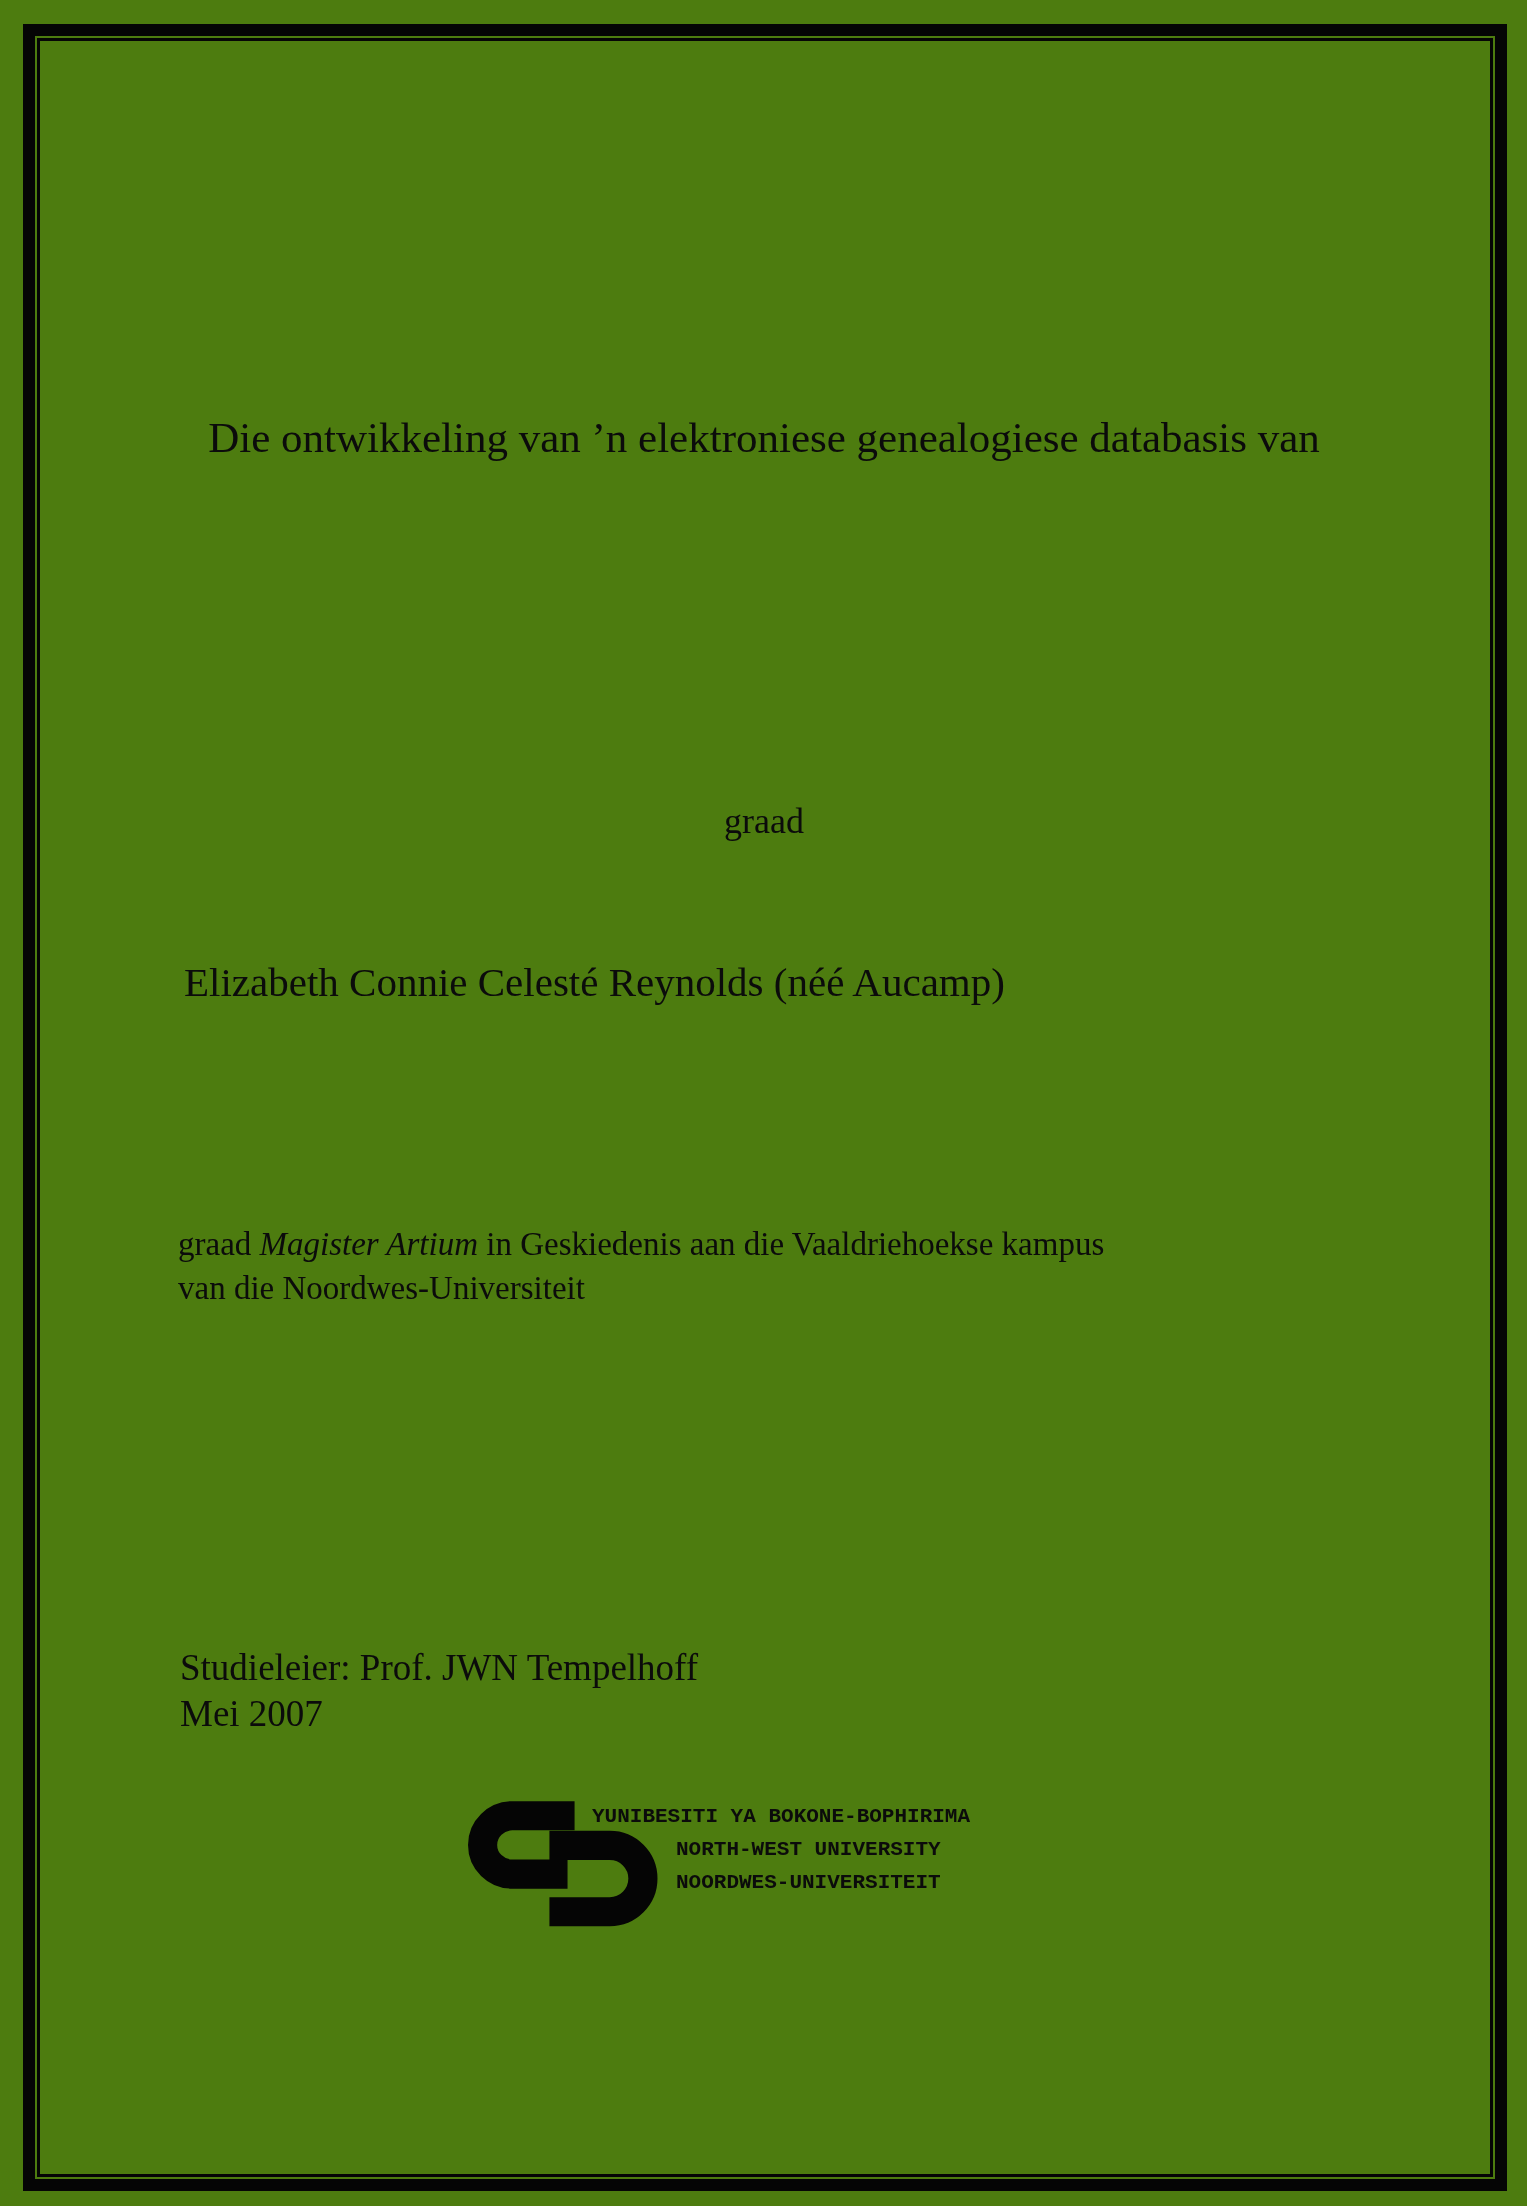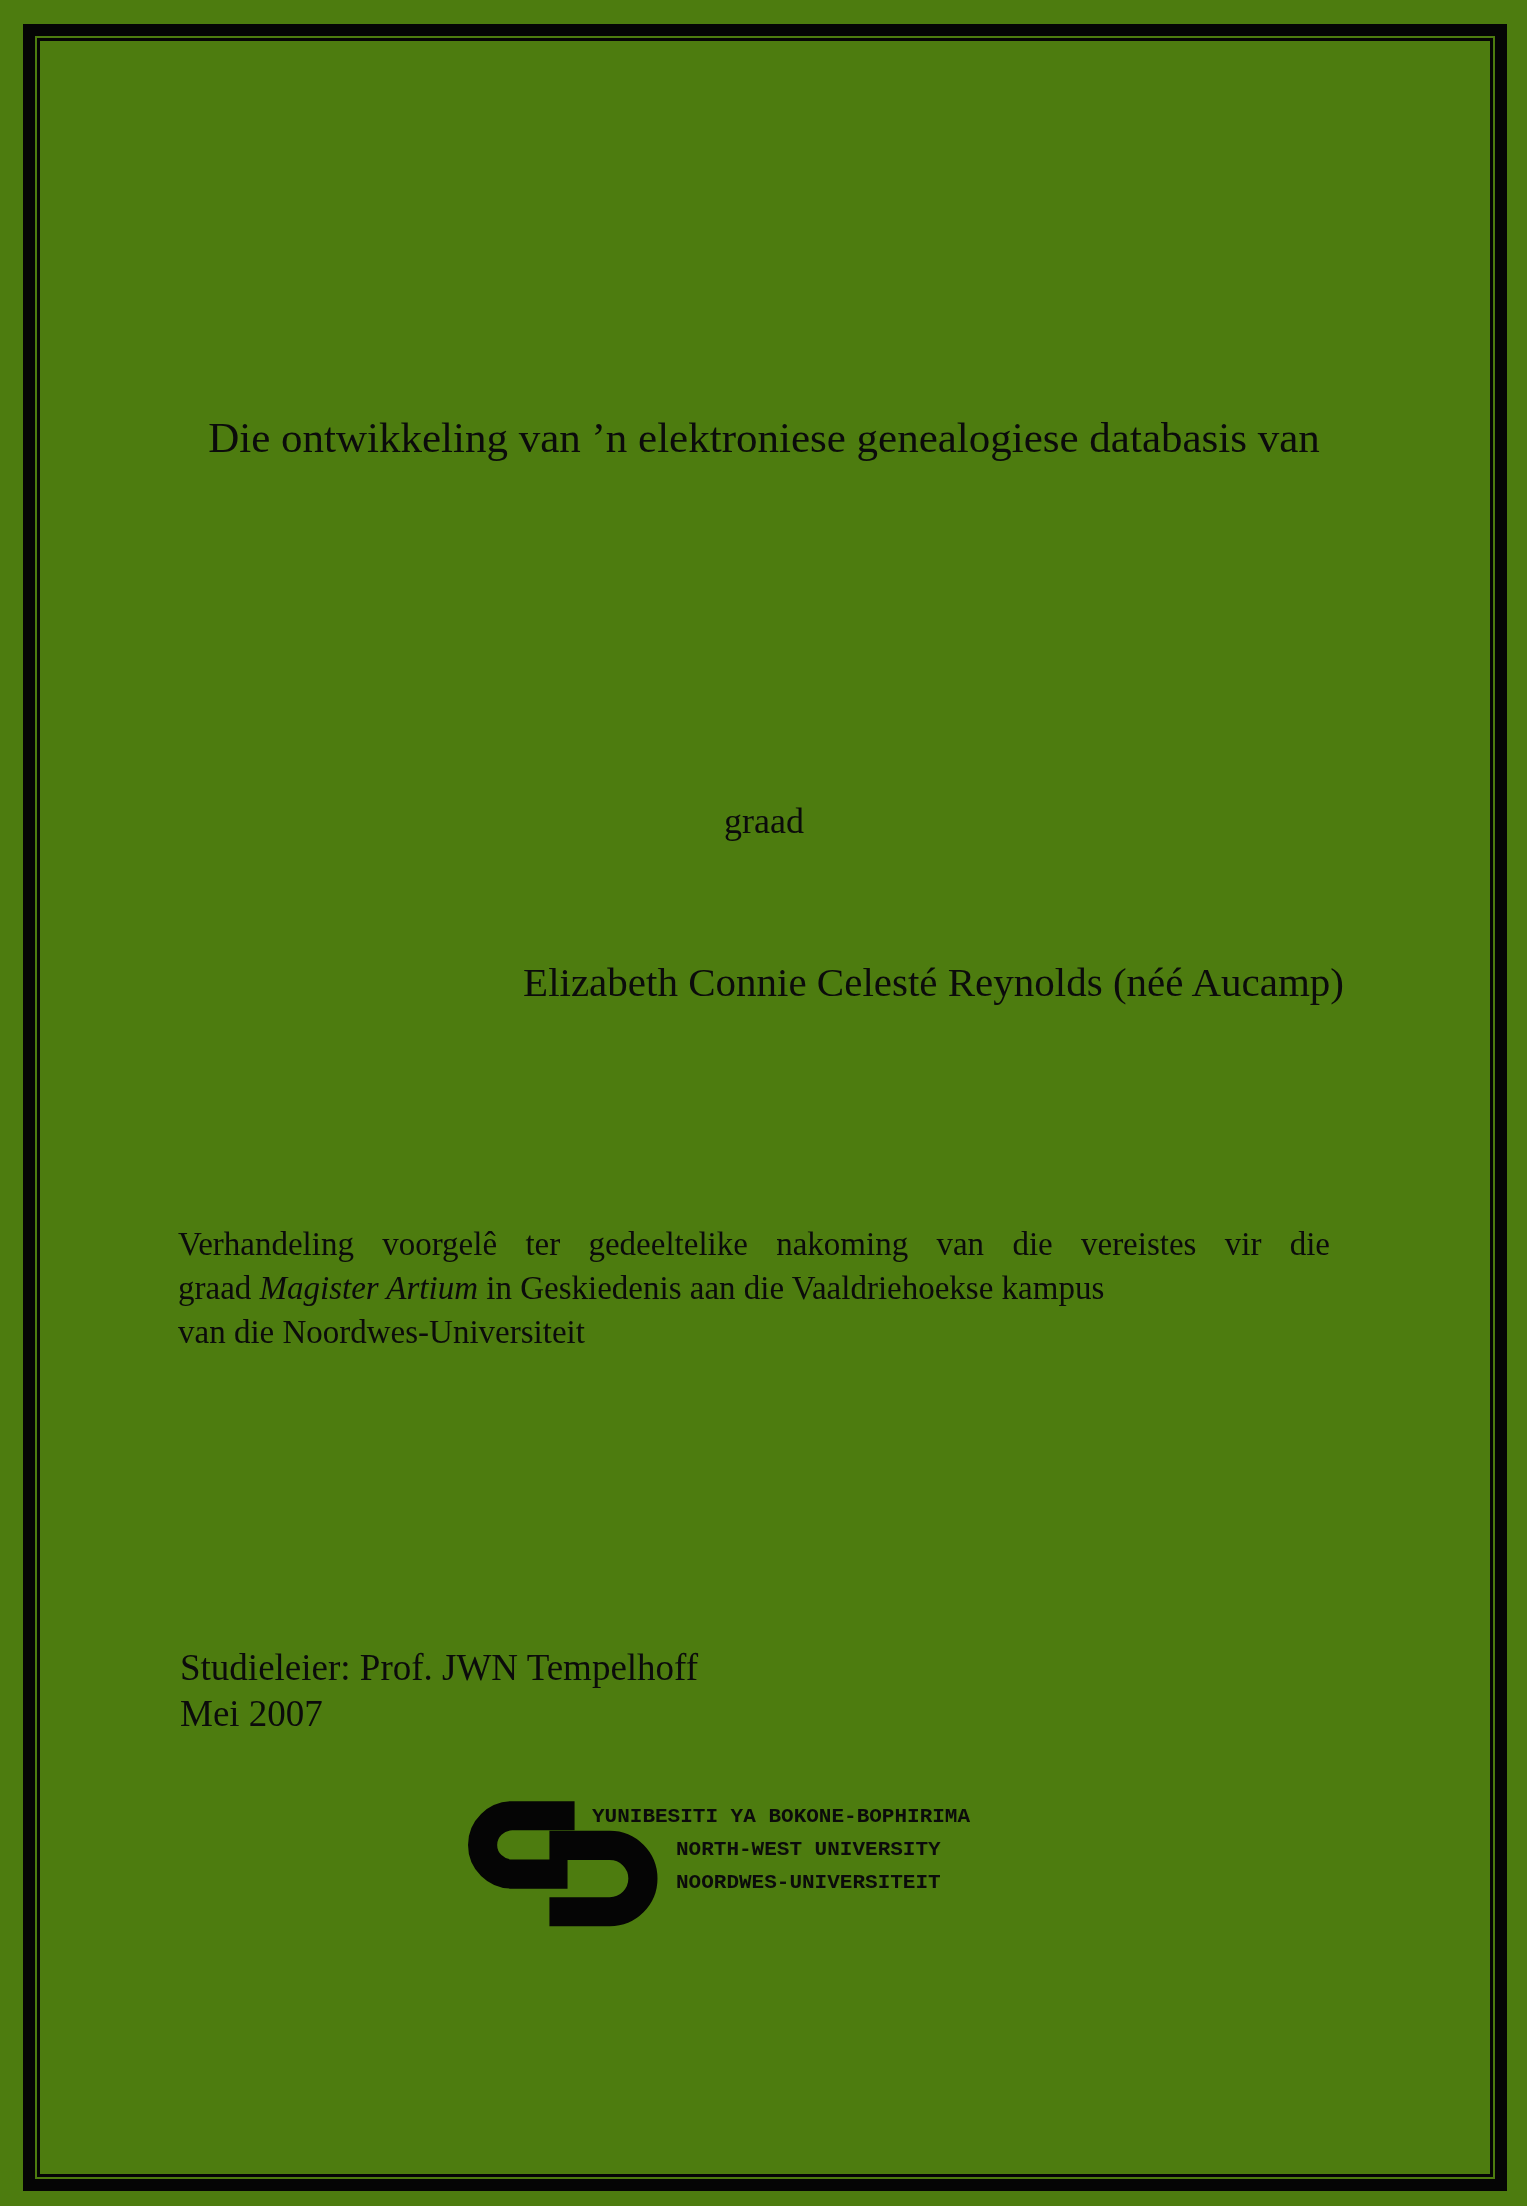--- a/index.html
+++ b/index.html
@@ -37,21 +37,21 @@
   }
   .byline {
     position: absolute;
     left: 184px; top: 800px; width: 1160px;
     text-align: center;
     font-size: 36px;
   }
   .author-line {
     position: absolute;
     left: 184px; top: 958px; width: 1160px;
-    text-align: right;
+    text-align: left;
     font-size: 41px;
   }
   .statement {
     position: absolute;
     left: 178px; top: 1222px; width: 1152px;
     font-size: 33px;
     line-height: 44px;
   }
   .statement .justified {
     text-align: justify;
@@ -98,21 +98,20 @@
 
   <div class="title-block">
     <div class="static-text">Die ontwikkeling van ’n elektroniese genealogiese databasis van</div>
   </div>
 
   <div class="byline static-text">graad</div>
 
   <div class="author-line static-text">Elizabeth Connie Celesté Reynolds (néé Aucamp)</div>
 
   <div class="statement">
-    <div class="justified static-text">Verhandeling voorgelê ter gedeeltelike nakoming van die vereistes vir die</div>
     <div class="static-text"><span>graad </span><span class="italic">Magister Artium</span><span> in Geskiedenis aan die Vaaldriehoekse kampus</span></div>
     <div class="static-text">van die Noordwes-Universiteit</div>
   </div>
 
   <div class="supervisor-block">
     <div class="static-text">Studieleier: Prof. JWN Tempelhoff</div>
     <div class="static-text">Mei 2007</div>
   </div>
 
   <div class="logo">

